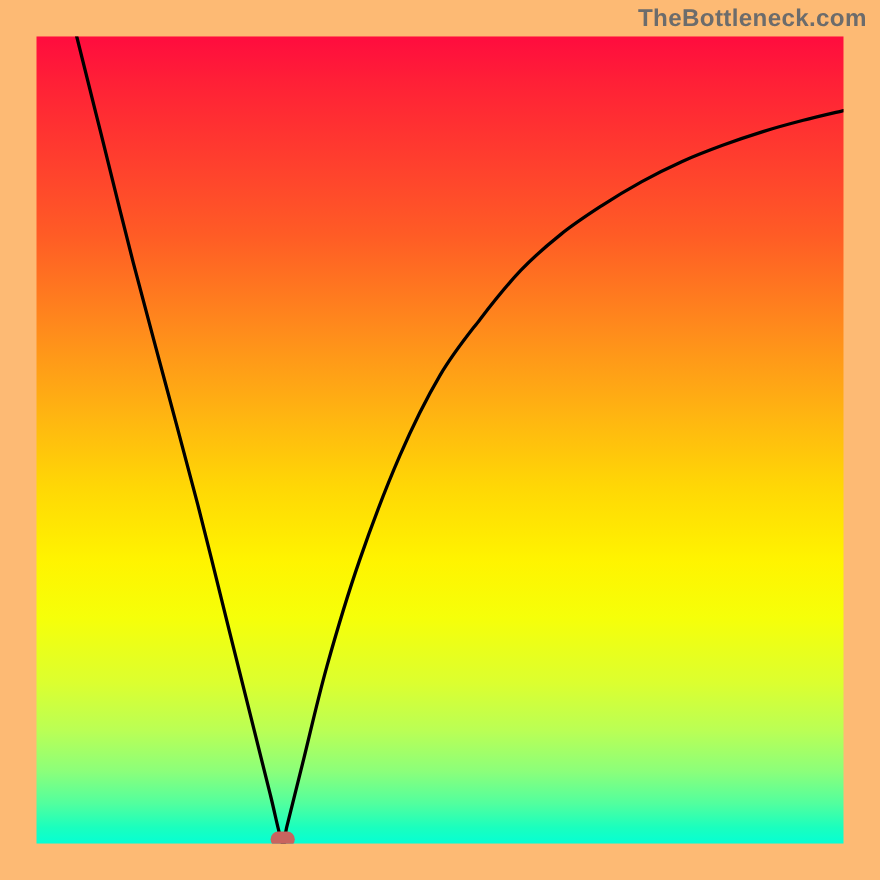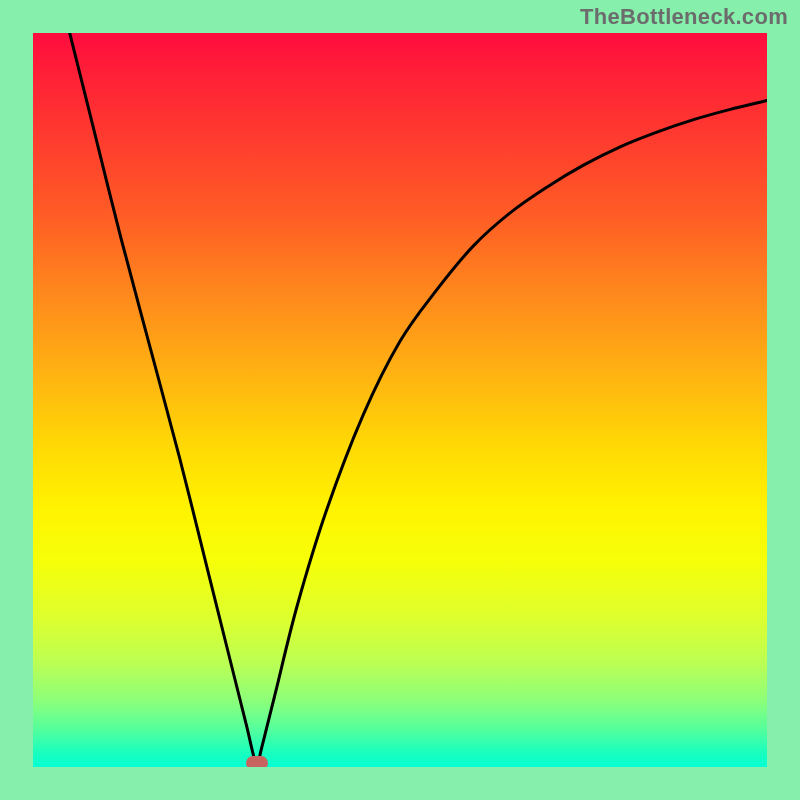--- a/index.html
+++ b/index.html
@@ -8,21 +8,21 @@
     width: 800px;
     height: 800px;
     background: #000000;
     font-family: Arial, Helvetica, sans-serif;
     overflow: hidden;
   }
   .frame {
     position: relative;
     width: 800px;
     height: 800px;
-    background: #86efac;
+    background: #fdba74;
   }
   .watermark {
     position: absolute;
     top: 4px;
     right: 12px;
     font-size: 22px;
     font-weight: 600;
     color: #6c6c6c;
     letter-spacing: 0.3px;
     z-index: 5;

